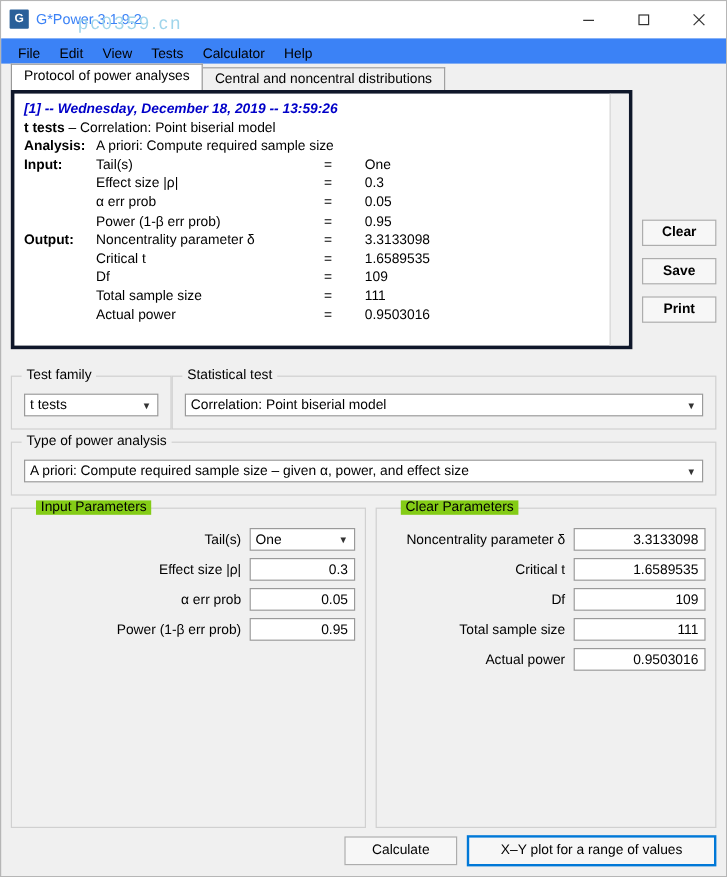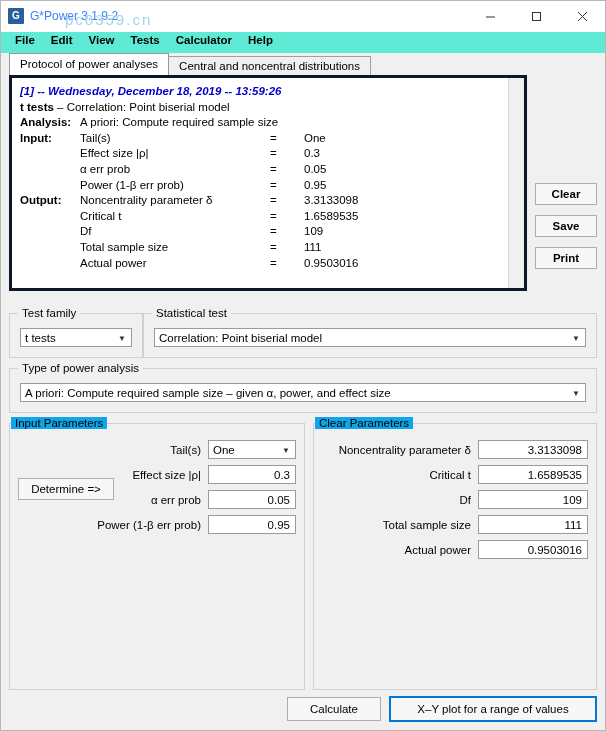--- a/index.html
+++ b/index.html
@@ -63,25 +63,24 @@
     align-items: center;
     justify-content: center;
     font-size: 12px;
     color: #333;
   }
   .win-btn svg { display:block; }
   
   .menubar {
     height: 21px;
     display: flex;
-    align-items: flex-start;
+    align-items: flex-end;
     padding-left: 6px;
     flex: none;
-    background: #5eead4;
-    font-weight: bold;
+    background: #3b82f6;
   }
   .menu-item {
     padding: 2px 8px;
     font-size: 11.5px;
     color: #000;
   }
   
   .tabstrip {
     display: flex;
     align-items: flex-end;
@@ -244,22 +243,22 @@
     min-height: 0;
   }
   .panel {
     border: 1px solid #d0d0d0;
     position: relative;
     box-sizing: border-box;
   }
   .panel > .legend {
     position: absolute;
     top: -7px;
-    left: 1px;
-    background: #0ea5e9;
+    left: 20px;
+    background: #84cc16;
     padding: 0 4px;
     font-size: 11.5px;
   }
   .panel-left { width: 296px; padding: 16px 8px 8px 8px; }
   .panel-right { flex: 1; margin-left: 8px; padding: 16px 8px 8px 8px; }
   .in-row {
     display: flex;
     align-items: center;
     justify-content: flex-end;
     margin-bottom: 6px;
@@ -469,21 +468,20 @@
       <span>A priori: Compute required sample size – given α, power, and effect size</span>
       <span class="arrow">▼</span>
     </div>
   </div>
 
   <div class="params-wrap">
 
     <div class="panel panel-left">
       <div class="legend">Input Parameters</div>
 
-      <div class="btn determine">Determine =&gt;</div>
 
       <div class="in-row">
         <div class="cap">Tail(s)</div>
         <div class="select" style="width:88px;">
           <span>One</span>
           <span class="arrow">▼</span>
         </div>
       </div>
 
       <div class="in-row">

